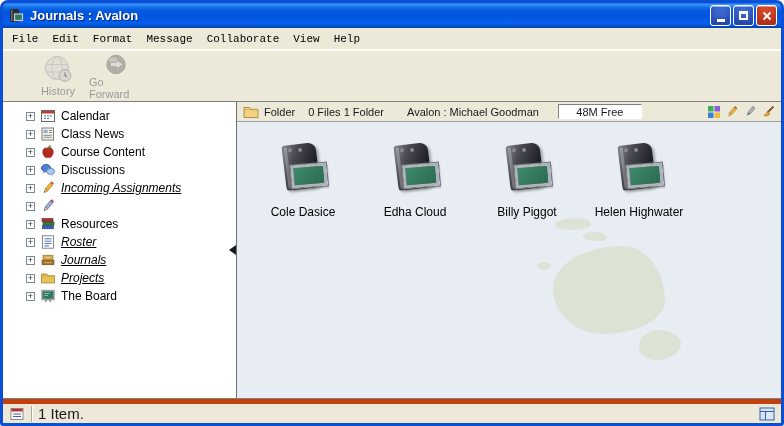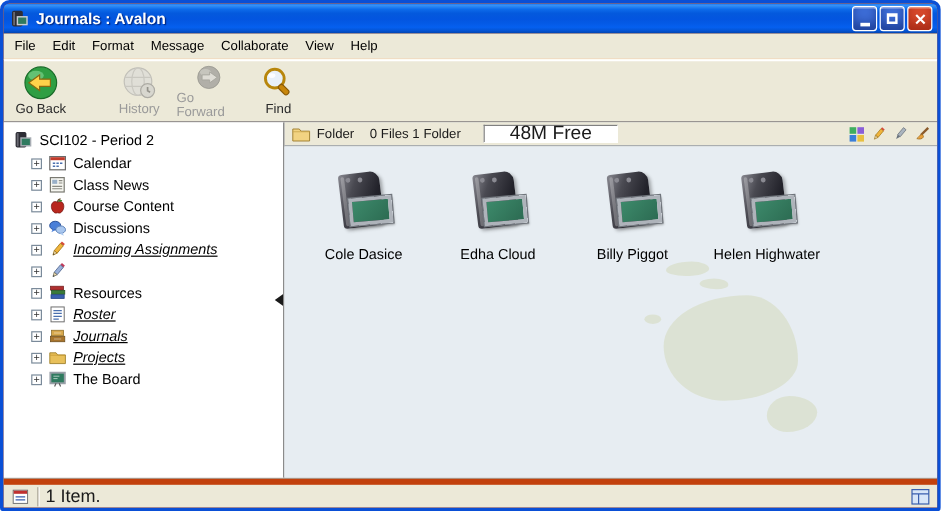--- a/index.html
+++ b/index.html
@@ -20,21 +20,21 @@
   .controls { display: flex; gap: 2px; }
   .win-btn { width: 21px; height: 21px; border-radius: 3px; border: 1px solid #fff;
     background: #3c6cd6; box-shadow: inset 0 1px 0 rgba(255,255,255,.5), inset 0 -6px 8px rgba(0,20,90,.45);
     display: flex; align-items: center; justify-content: center; cursor: pointer; }
   .win-btn.close { background: #d6492b; box-shadow: inset 0 1px 0 rgba(255,200,180,.6), inset 0 -6px 8px rgba(120,10,0,.45); }
   .g-min { width: 8px; height: 3px; background: #fff; margin-top: 10px; }
   .g-max { width: 9px; height: 9px; border: 2px solid #fff; border-top-width: 3px; }
 
   
   .menubar { height: 21px; flex: 0 0 21px; background: #ece9d8; display: flex;
-    align-items: center; padding: 0 2px; font-size: 11px; color: #000; }
+    align-items: center; padding: 0 2px; font-size: 11px; color: #000; font-family: Liberation Mono, monospace; }
   .menu-item { padding: 3px 7px; cursor: default; }
 
   
   .toolbar { height: 52px; flex: 0 0 52px; background: #ece9d8; display: flex;
     align-items: flex-start; padding: 2px 4px; gap: 4px; border-top: 1px solid #fdfbf3;
     box-shadow: inset 0 1px 0 #fff; }
   .tb-btn { width: 54px; height: 48px; display: flex; flex-direction: column;
     align-items: center; padding-top: 2px; gap: 1px; font-size: 11px; color: #2a2a2a;
     cursor: pointer; border-radius: 3px; }
   .tb-btn .ticon { width: 30px; height: 30px; display: block; }
@@ -62,23 +62,23 @@
     border-right: 7px solid #1a1a1a; cursor: pointer; }
 
   .rightpane { flex: 1; display: flex; flex-direction: column; min-width: 0; }
 
   
   .infobar { height: 20px; flex: 0 0 20px; background: #ece9d8; display: flex;
     align-items: center; gap: 5px; padding: 0 6px; font-size: 11px; color: #1a1a1a;
     border-bottom: 1px solid #9aa0a6; white-space: nowrap; }
   .ib-counts { margin-left: 8px; }
   .ib-conn { margin-left: 18px; }
-  .free-box { margin-left: 14px; width: 112px; height: 15px; line-height: 14px;
+  .free-box { margin-left: 14px; width: 84px; height: 15px; line-height: 14px;
     text-align: center; background: #fff; border: 1px solid;
-    border-color: #808080 #fff #fff #808080; font-size: 16px; }
+    border-color: #808080 #fff #fff #808080; font-size: 11px; }
   .infobar-right { margin-left: auto; display: flex; gap: 4px; align-items: center; }
   .ib-icon { width: 14px; height: 14px; display: inline-flex; cursor: pointer; }
 
   
   .content { flex: 1; background: #e7edf2; position: relative; overflow: hidden;
     padding: 22px 0 0 14px; display: flex; gap: 8px; align-items: flex-start; }
   .file-item { width: 104px; display: flex; flex-direction: column; align-items: center;
     gap: 9px; cursor: pointer; position: relative; z-index: 1; }
   .file-label { font-size: 12px; color: #000; white-space: nowrap; }
 
@@ -147,69 +147,43 @@
     <span class="menu-item">File</span>
     <span class="menu-item">Edit</span>
     <span class="menu-item">Format</span>
     <span class="menu-item">Message</span>
     <span class="menu-item">Collaborate</span>
     <span class="menu-item">View</span>
     <span class="menu-item">Help</span>
   </div>
 
   <div class="toolbar">
-    <div class="tb-btn">
-      <svg class="ticon" viewBox="0 0 30 30">
-        <circle cx="15" cy="15" r="13.2" fill="#2f9e43" stroke="#1a6b2a"></circle>
-        <ellipse cx="11" cy="9" rx="6.5" ry="4" fill="#7fd48f" opacity=".65"></ellipse>
-        <polygon points="14,8.5 14,12 23,12 23,18 14,18 14,21.5 5,15" fill="#ffd24a" stroke="#8a6a10"></polygon>
-      </svg>
-      <span class="tlabel">Go Back</span>
-    </div>
     <div class="tb-btn disabled gap">
       <svg class="ticon" viewBox="0 0 30 30">
         <circle cx="14" cy="14" r="11.5" fill="#d4d7db" stroke="#9aa0a6"></circle>
         <ellipse cx="14" cy="14" rx="5.2" ry="11.5" fill="none" stroke="#a8aeb4"></ellipse>
         <path d="M3 10.5h22M3 18h22" stroke="#a8aeb4" fill="none"></path>
         <circle cx="22" cy="21.5" r="5.8" fill="#f0c84a" stroke="#9a7a10"></circle>
         <path d="M22 18.6v3l2.1 1.2" stroke="#6a4a08" fill="none" stroke-width="1.4"></path>
       </svg>
       <span class="tlabel">History</span>
     </div>
     <div class="tb-btn disabled">
       <svg class="ticon" viewBox="0 0 30 30">
         <circle cx="15" cy="15" r="13.2" fill="#2f9e43" stroke="#1a6b2a"></circle>
         <ellipse cx="11" cy="9" rx="6.5" ry="4" fill="#7fd48f" opacity=".65"></ellipse>
         <polygon points="16,8.5 16,12 7,12 7,18 16,18 16,21.5 25,15" fill="#ffd24a" stroke="#8a6a10"></polygon>
       </svg>
       <span class="tlabel">Go Forward</span>
     </div>
-    <div class="tb-btn">
-      <svg class="ticon" viewBox="0 0 30 30">
-        <circle cx="12" cy="11.5" r="7.8" fill="#e8f0f8" stroke="#b8860b" stroke-width="2.4"></circle>
-        <ellipse cx="9.5" cy="9" rx="3" ry="2" fill="#fff" opacity=".85"></ellipse>
-        <rect x="17.5" y="15.5" width="10" height="4.6" rx="2" transform="rotate(45 17.5 15.5)" fill="#c8860a" stroke="#8a5a06"></rect>
-      </svg>
-      <span class="tlabel">Find</span>
-    </div>
   </div>
 
   <div class="main">
 
     <div class="tree">
-      <div class="tree-root">
-        <span class="mini">
-          <svg viewBox="0 0 16 16" width="16" height="16">
-              <rect x="2" y="1" width="9" height="13" rx="1.5" fill="#2d2d35"></rect>
-              <rect x="3" y="2" width="1.5" height="11" fill="#6a6a72"></rect>
-              <rect x="6.5" y="6" width="8" height="6.5" fill="#2f7a5f" stroke="#a8adb4" stroke-width="1.2"></rect>
-            </svg>
-        </span>
-        <span class="tree-label">SCI102 - Period 2</span>
-      </div>
 
       <div class="tree-item">
         <span class="expander">+</span>
         <span class="mini">
           <svg viewBox="0 0 16 16" width="16" height="16">
               <rect x="1.5" y="2.5" width="13" height="11" fill="#fff" stroke="#6a6a6a"></rect>
               <rect x="2" y="3" width="12" height="2.5" fill="#c23a2a"></rect>
               <path d="M4 8h2M7 8h2M10 8h2M4 10.5h2M7 10.5h2" stroke="#4a6fae" stroke-width="1.2"></path>
             </svg>
         </span>
@@ -347,20 +321,21 @@
 
       <div class="infobar">
         <span class="mini">
           <svg viewBox="0 0 16 14" width="16" height="14">
               <path d="M1 2.5h5.4l1.4 1.8H15V12.5H1z" fill="#f2d382" stroke="#a08030" stroke-width=".8"></path>
               <path d="M1 4.8h14" stroke="#caa64c" stroke-width=".7"></path>
             </svg>
         </span>
         <span>Folder</span>
         <span class="ib-counts">0 Files 1 Folder</span>
+        <span class="ib-conn">Avalon : Michael Goodman</span>
         <span class="free-box">48M Free</span>
         <span class="infobar-right">
           <span class="ib-icon">
             <svg viewBox="0 0 14 14" width="14" height="14">
                 <rect x="1" y="1" width="5.5" height="5.5" fill="#3fae5f"></rect>
                 <rect x="7.5" y="1" width="5.5" height="5.5" fill="#8a5fd8"></rect>
                 <rect x="1" y="7.5" width="5.5" height="5.5" fill="#3a7fd8"></rect>
                 <rect x="7.5" y="7.5" width="5.5" height="5.5" fill="#e8c040"></rect>
               </svg>
           </span>

